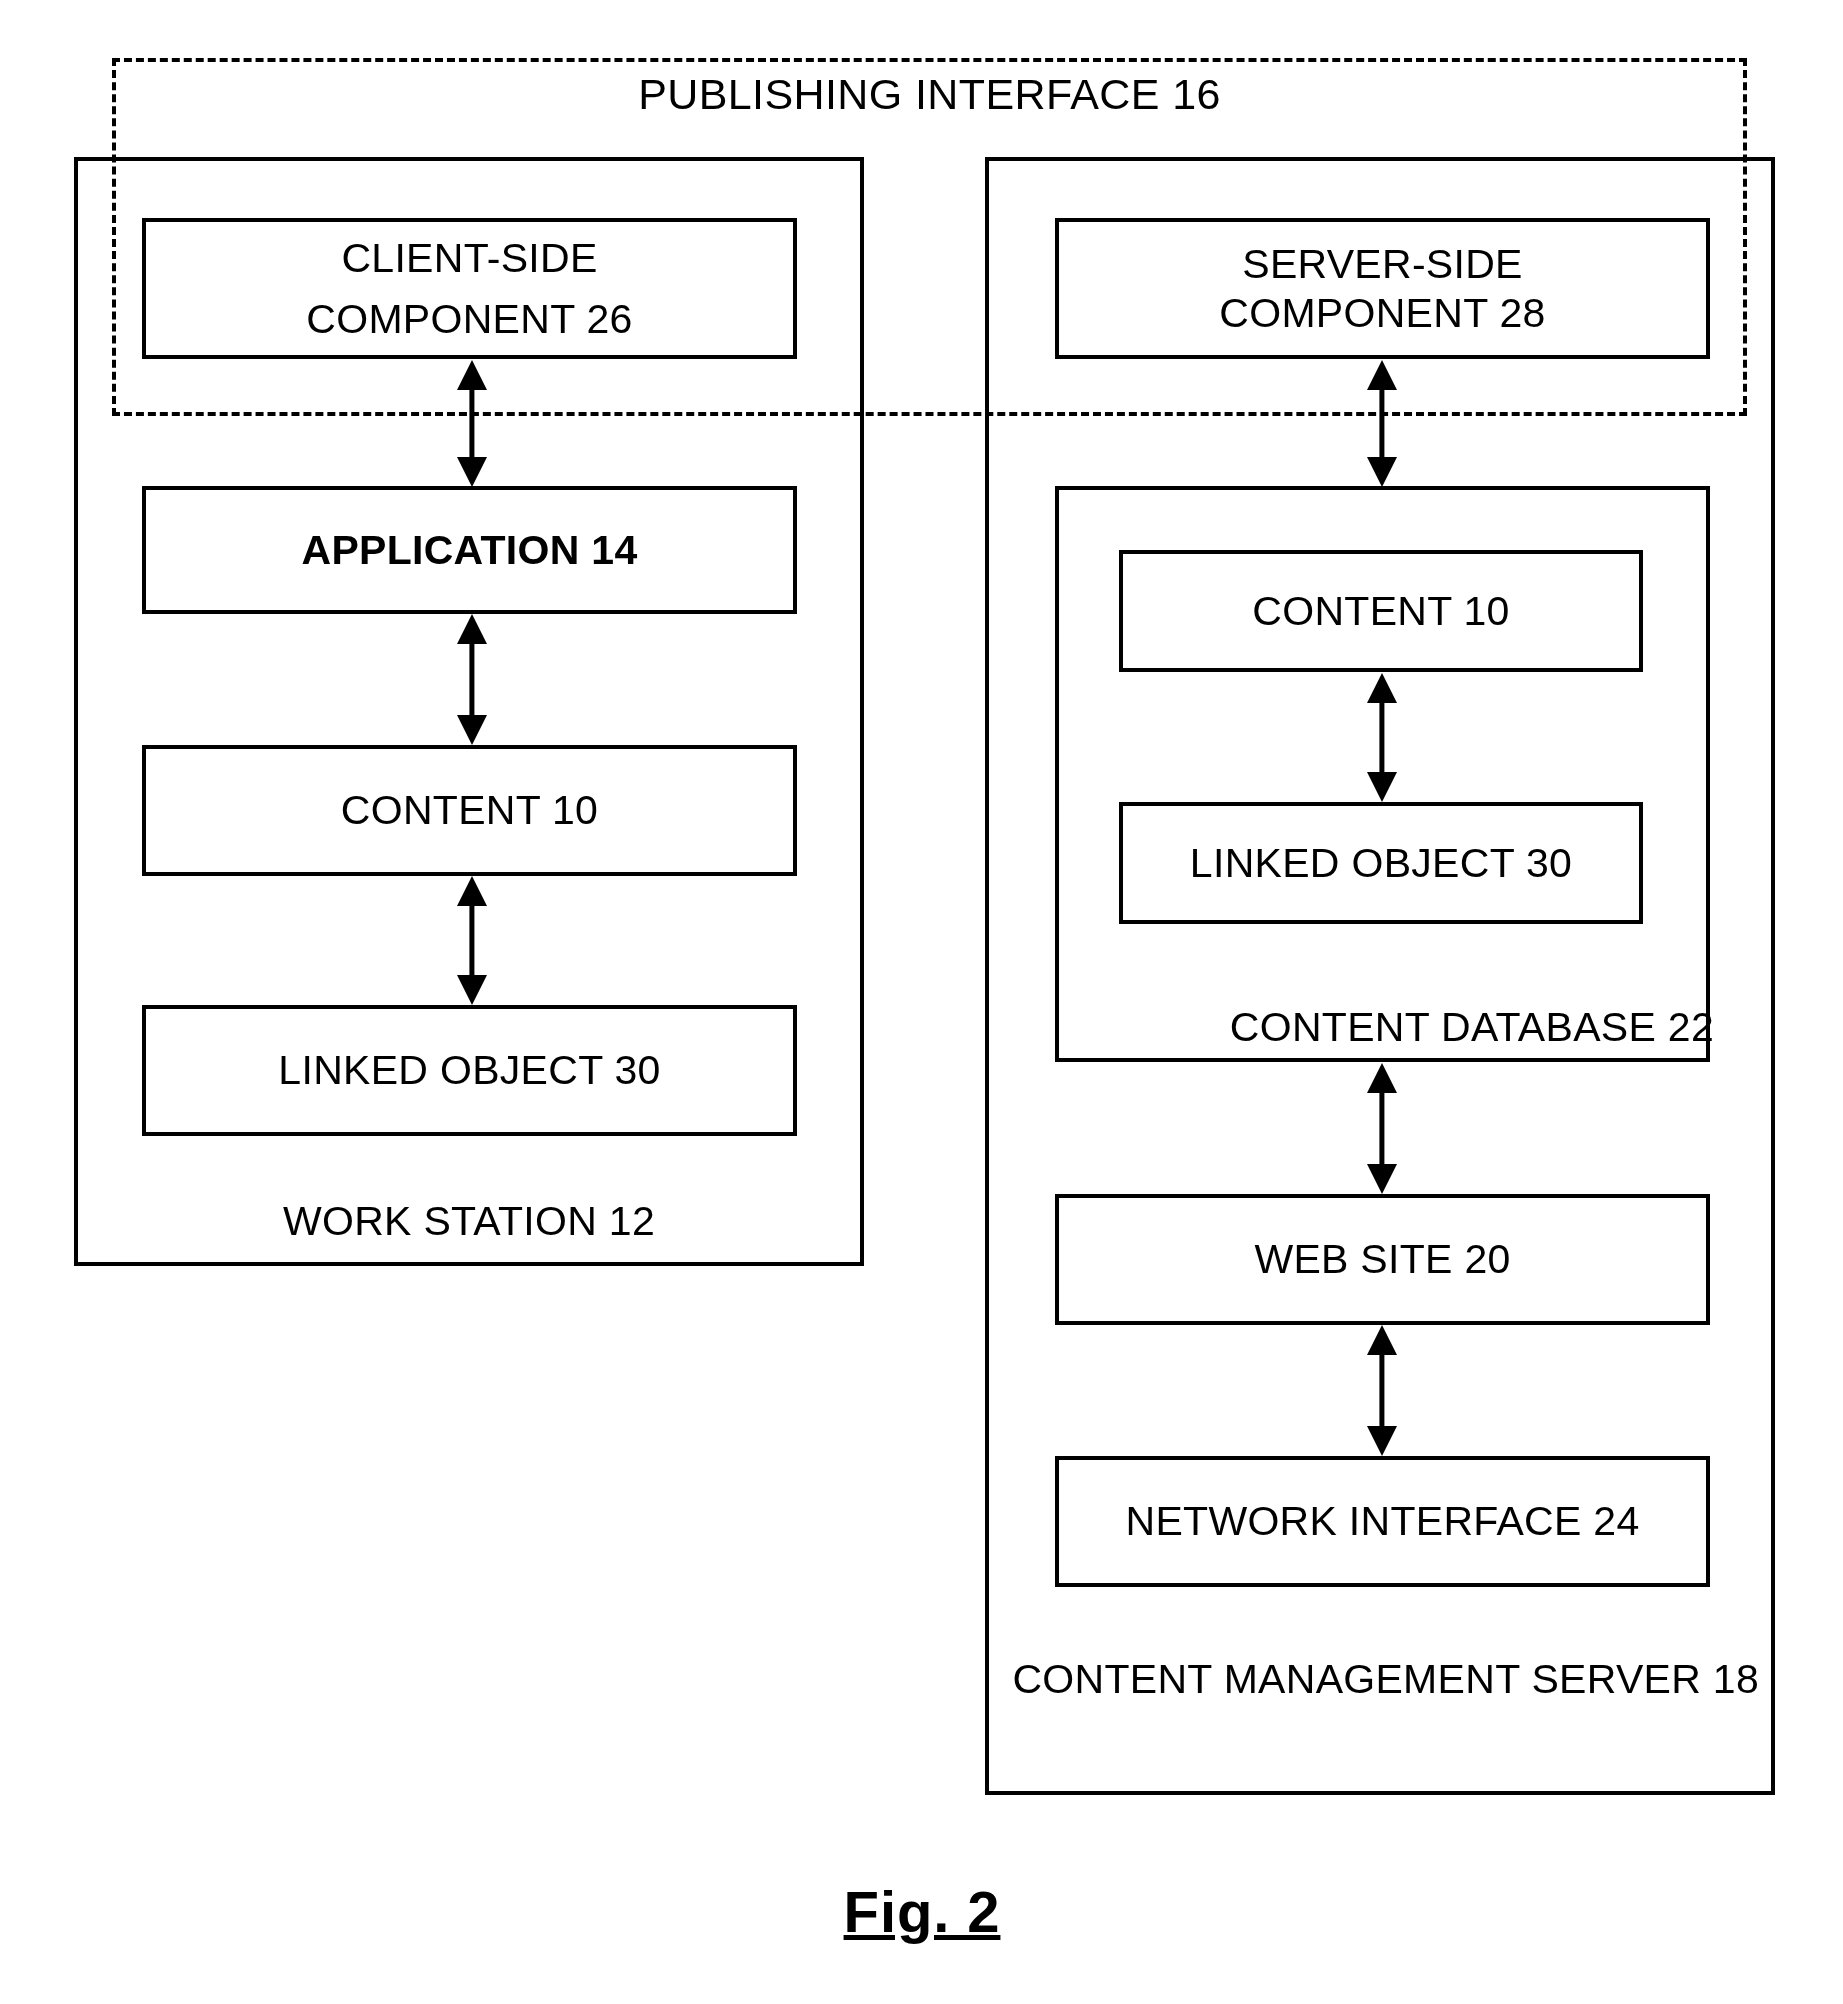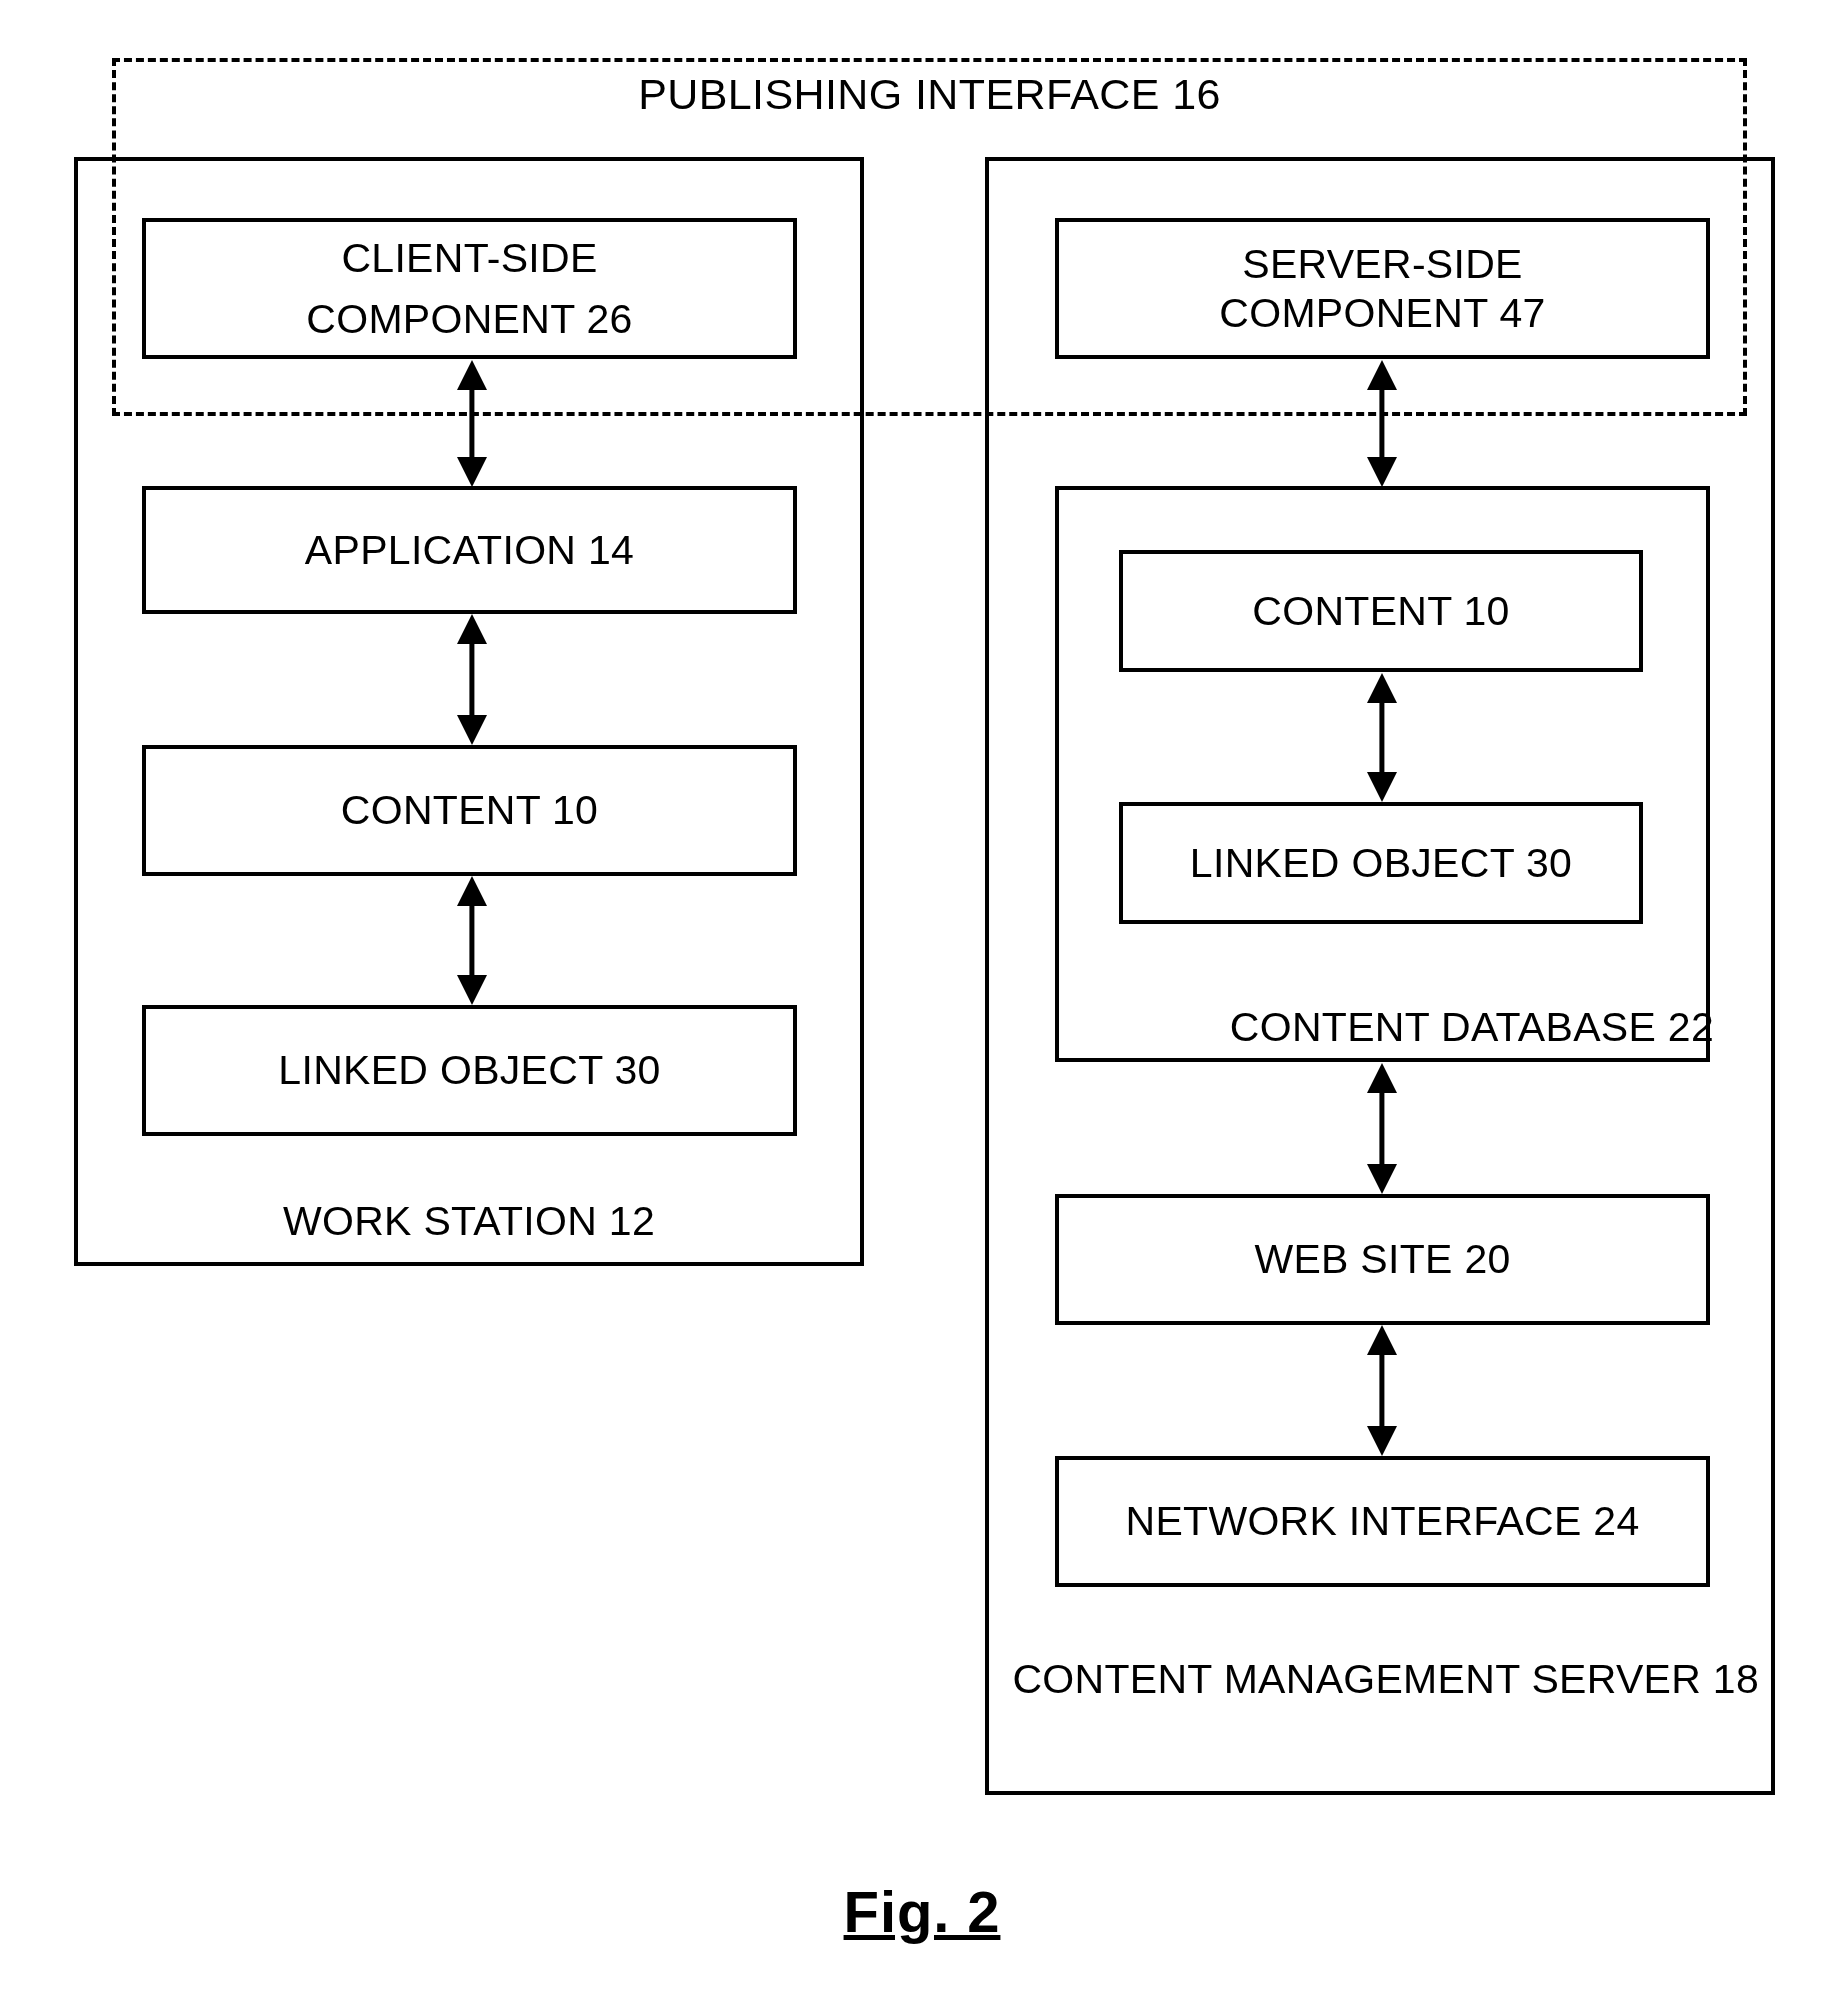--- a/index.html
+++ b/index.html
@@ -118,21 +118,21 @@
     <span class="label-line">CLIENT-SIDE</span>
     <span class="label-line">COMPONENT 26</span>
   </div>
 
   <div class="arrow-v" style="left:454px; top:360px; width:35px; height:127px;">
     <span class="head up"></span>
     <span class="shaft" style="top:8.7px; bottom:8.7px;"></span>
     <span class="head down"></span>
   </div>
 
-  <div class="abs node-box" style="left:142px; top:486px; width:655px; height:128px;">
+  <div class="abs node-box" style="left:142px; top:486px; width:655px; height:128px;font-weight:bold;">
     <span class="label-line">APPLICATION 14</span>
   </div>
 
   <div class="arrow-v" style="left:454px; top:614px; width:35px; height:131px;">
     <span class="head up"></span>
     <span class="shaft" style="top:8.7px; bottom:8.7px;"></span>
     <span class="head down"></span>
   </div>
 
   <div class="abs node-box" style="left:142px; top:745px; width:655px; height:131px;">
@@ -148,21 +148,21 @@
   <div class="abs node-box" style="left:142px; top:1005px; width:655px; height:131px;">
     <span class="label-line">LINKED OBJECT 30</span>
   </div>
 
   <div class="container-caption" style="left:74px; top:1197px; width:790px;">WORK STATION 12</div>
 
   <div class="abs container-box" style="left:985px; top:157px; width:790px; height:1638px;"></div>
 
   <div class="abs node-box" style="left:1055px; top:218px; width:655px; height:141px; flex-direction:column;">
     <span class="label-line">SERVER-SIDE</span>
-    <span class="label-line">COMPONENT 47</span>
+    <span class="label-line">COMPONENT 28</span>
   </div>
 
   <div class="arrow-v" style="left:1364px; top:360px; width:35px; height:127px;">
     <span class="head up"></span>
     <span class="shaft" style="top:8.7px; bottom:8.7px;"></span>
     <span class="head down"></span>
   </div>
 
   <div class="abs container-box" style="left:1055px; top:486px; width:655px; height:576px;"></div>
 

